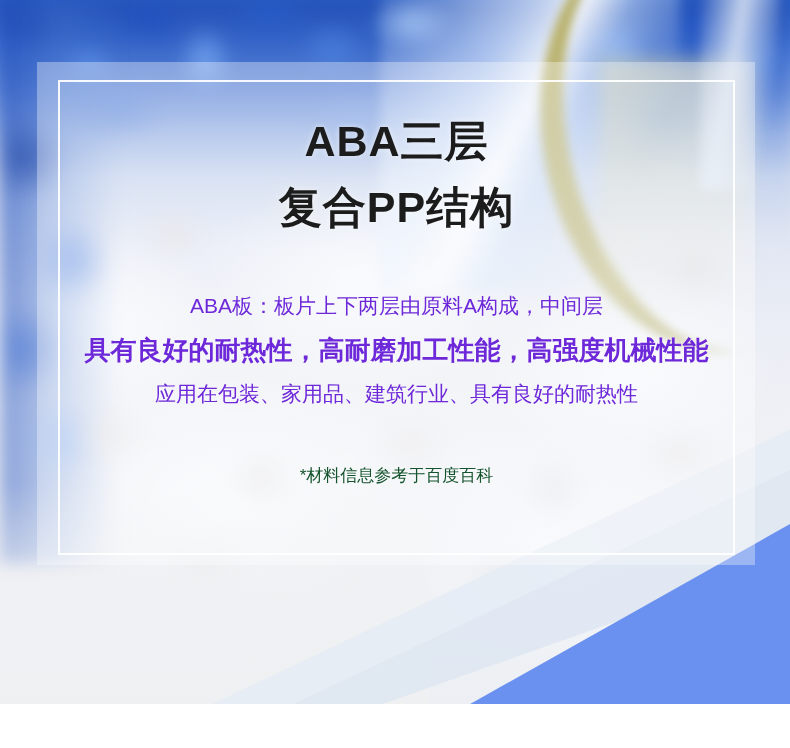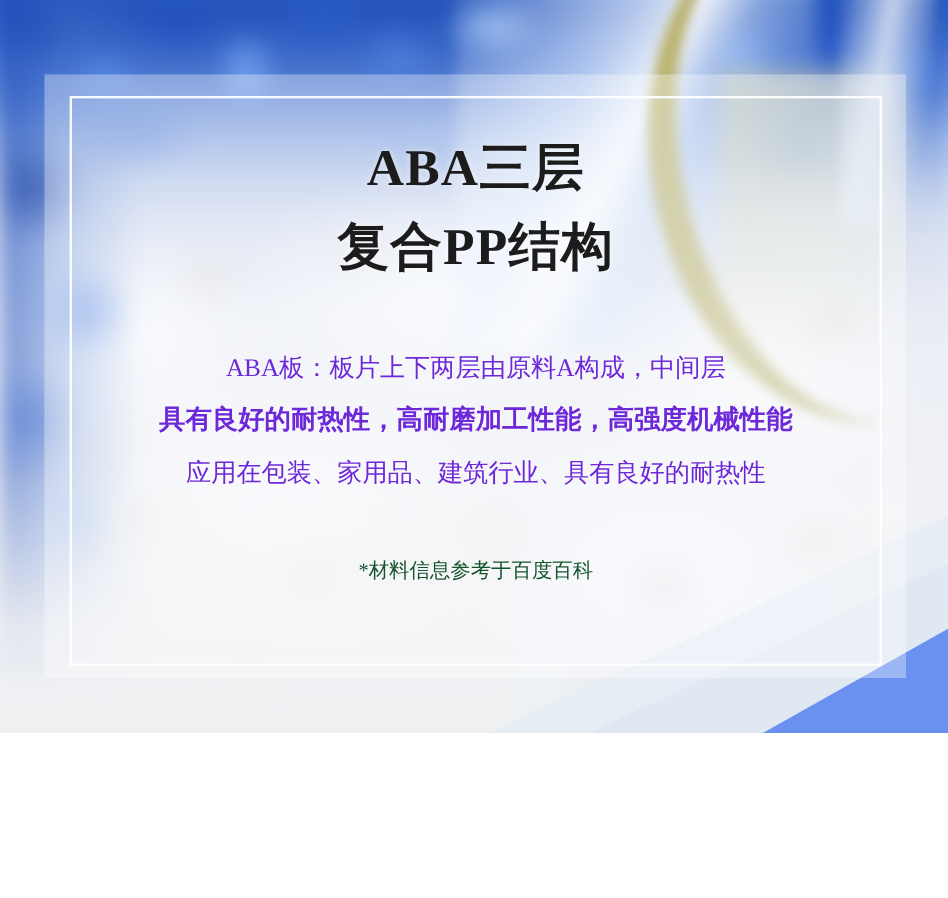--- a/index.html
+++ b/index.html
@@ -7,24 +7,23 @@
     padding: 0;
     background: #ffffff;
   }
   body {
     font-family: "Liberation Sans", "DejaVu Sans", sans-serif;
   }
 
   .poster {
     position: relative;
     width: 790px;
-    height: 611px;
+    height: 704px;
     overflow: hidden;
     background: #f2f4f7;
-    font-family: Liberation Serif, serif;
   }
 
   
   .bg {
     position: absolute;
     inset: 0;
     overflow: hidden;
   }
   
   .bg-base {
@@ -221,21 +220,21 @@
   .body-line {
     display: block;
     white-space: nowrap;
     font-size: 21px;
     line-height: 44px;
     color: #6d28d9;
     text-shadow: 0 0 5px rgba(255,255,255,0.5);
   }
   .body-line.em {
     font-weight: bold;
-    font-size: 22px;
+    font-size: 26px;
   }
 
   .footnote {
     margin-top: 48px;
     font-size: 17px;
     color: #14532d;
     text-shadow: 0 0 5px rgba(255,255,255,0.5);
     white-space: nowrap;
   }
 </style>

